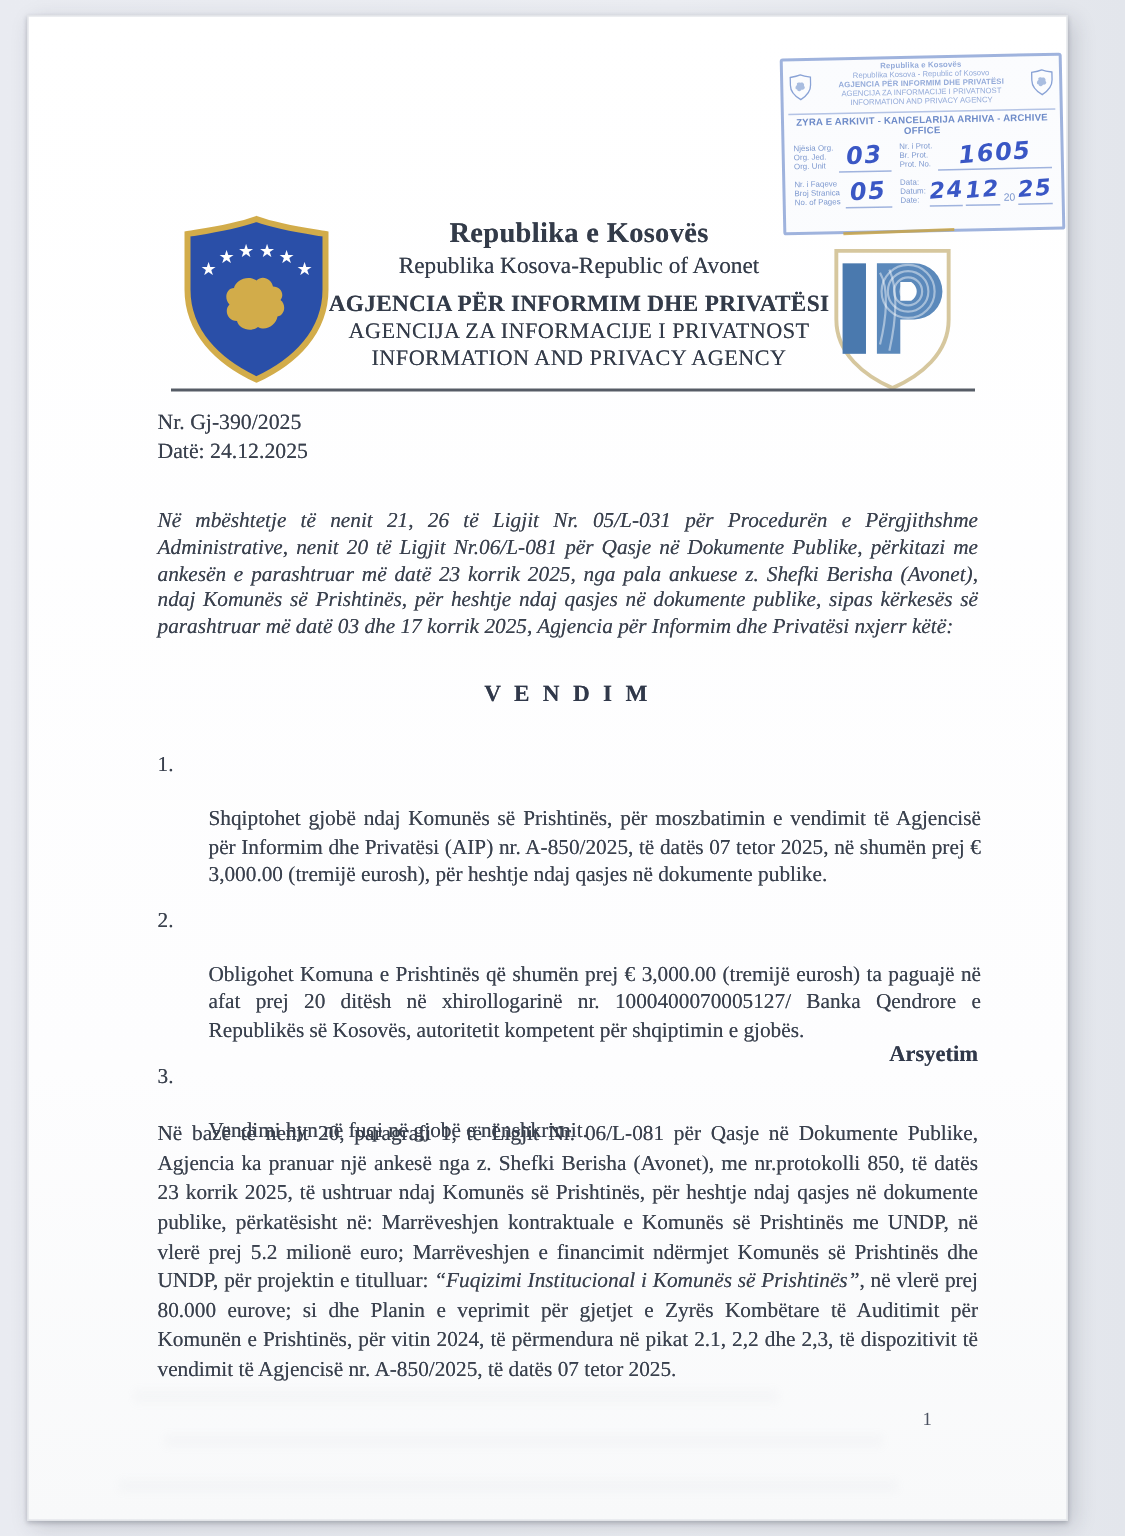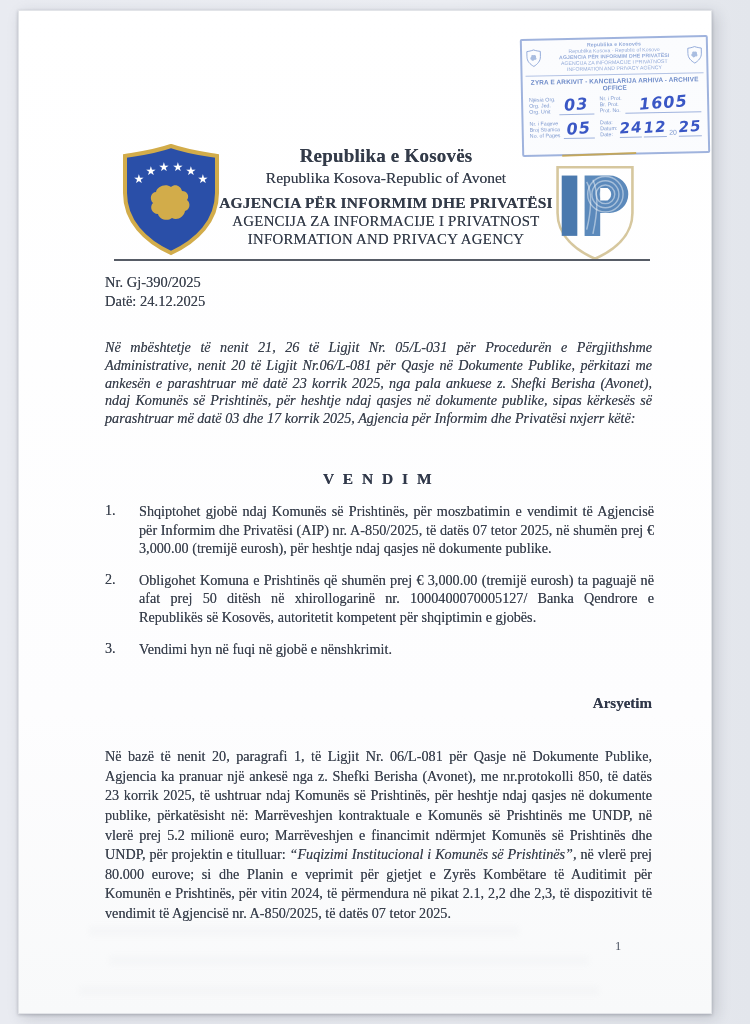--- a/index.html
+++ b/index.html
@@ -41,25 +41,25 @@
   .hdr .t4{font-size:14.8px;letter-spacing:.3px;margin-top:1px;}
   .hdr .t5{font-size:14.8px;letter-spacing:.3px;margin-top:1px;}
   .iplogo{position:absolute;left:524px;top:150px;width:104px;height:104px;}
   .rule{position:absolute;left:95px;top:248px;width:536px;height:0;border-top:2px solid #565c66;}
 
   
   .ref{position:absolute;left:86px;top:262px;font-size:14.5px;line-height:19px;}
   .intro{position:absolute;left:86px;top:314px;width:547px;font-size:14.2px;line-height:17.7px;
     text-align:justify;font-style:italic;}
   .vendim{position:absolute;left:86px;top:443px;width:547px;text-align:center;
-    font-size:15.5px;font-weight:bold;letter-spacing:2.5px;color:#30384a;margin-top:16px;}
+    font-size:15.5px;font-weight:bold;letter-spacing:2.5px;color:#30384a;}
   .items{position:absolute;left:86px;top:491px;width:549px;}
   .item{display:flex;margin-bottom:13px;}
   .item .num{width:34px;flex:none;font-size:14.2px;}
-  .item .it-text{flex:1;font-size:14.2px;line-height:18.6px;text-align:justify;}
+  .item .it-text{flex:1;font-size:14.2px;line-height:18.6px;text-align:justify;margin-top:35px;}
   .arsyetim{position:absolute;left:86px;top:684px;width:547px;text-align:right;
     font-size:15px;font-weight:bold;color:#30384a;}
   .reason{position:absolute;left:86px;top:722px;width:547px;font-size:14.2px;line-height:19.6px;
     text-align:justify;}
   .it{font-style:italic;}
   .pagenum{position:absolute;left:596px;top:928px;font-size:12.5px;color:#4a5160;}
 
   .ghost{position:absolute;background:#aab0bc;opacity:.05;filter:blur(3px);border-radius:2px;}
 </style>
 </head>
@@ -180,21 +180,21 @@
 
     <div class="vendim txt">V E N D I M</div>
 
     <div class="items">
       <div class="item txt">
         <span class="num">1.</span>
         <span class="it-text">Shqiptohet gjobë ndaj Komunës së Prishtinës, për moszbatimin e vendimit të Agjencisë për Informim dhe Privatësi (AIP) nr. A-850/2025, të datës 07 tetor 2025, në shumën prej € 3,000.00 (tremijë eurosh), për heshtje ndaj qasjes në dokumente publike.</span>
       </div>
       <div class="item txt">
         <span class="num">2.</span>
-        <span class="it-text">Obligohet Komuna e Prishtinës që shumën prej € 3,000.00 (tremijë eurosh) ta paguajë në afat prej 50 ditësh në xhirollogarinë nr. 1000400070005127/ Banka Qendrore e Republikës së Kosovës, autoritetit kompetent për shqiptimin e gjobës.</span>
+        <span class="it-text">Obligohet Komuna e Prishtinës që shumën prej € 3,000.00 (tremijë eurosh) ta paguajë në afat prej 20 ditësh në xhirollogarinë nr. 1000400070005127/ Banka Qendrore e Republikës së Kosovës, autoritetit kompetent për shqiptimin e gjobës.</span>
       </div>
       <div class="item txt" style="margin-top:5px;">
         <span class="num">3.</span>
         <span class="it-text">Vendimi hyn në fuqi në gjobë e nënshkrimit.</span>
       </div>
     </div>
 
     <div class="arsyetim txt">Arsyetim</div>
 
     <p class="reason txt"><span>Në bazë të nenit 20, paragrafi 1, të Ligjit Nr. 06/L-081 për Qasje në Dokumente Publike, Agjencia ka pranuar një ankesë nga z. Shefki Berisha (Avonet), me nr.protokolli 850, të datës 23 korrik 2025, të ushtruar ndaj Komunës së Prishtinës, për heshtje ndaj qasjes në dokumente publike, përkatësisht në: Marrëveshjen kontraktuale e Komunës së Prishtinës me UNDP, në vlerë prej 5.2 milionë euro;  Marrëveshjen e financimit ndërmjet Komunës së Prishtinës dhe UNDP, për projektin e titulluar: </span><span class="it">“Fuqizimi Institucional i Komunës së Prishtinës”</span><span>, në vlerë prej 80.000 eurove; si dhe Planin e veprimit për gjetjet e Zyrës Kombëtare të Auditimit për Komunën e Prishtinës, për vitin 2024, të përmendura në pikat 2.1, 2,2 dhe 2,3, të dispozitivit të vendimit të Agjencisë nr. A-850/2025, të datës 07 tetor 2025.</span></p>

